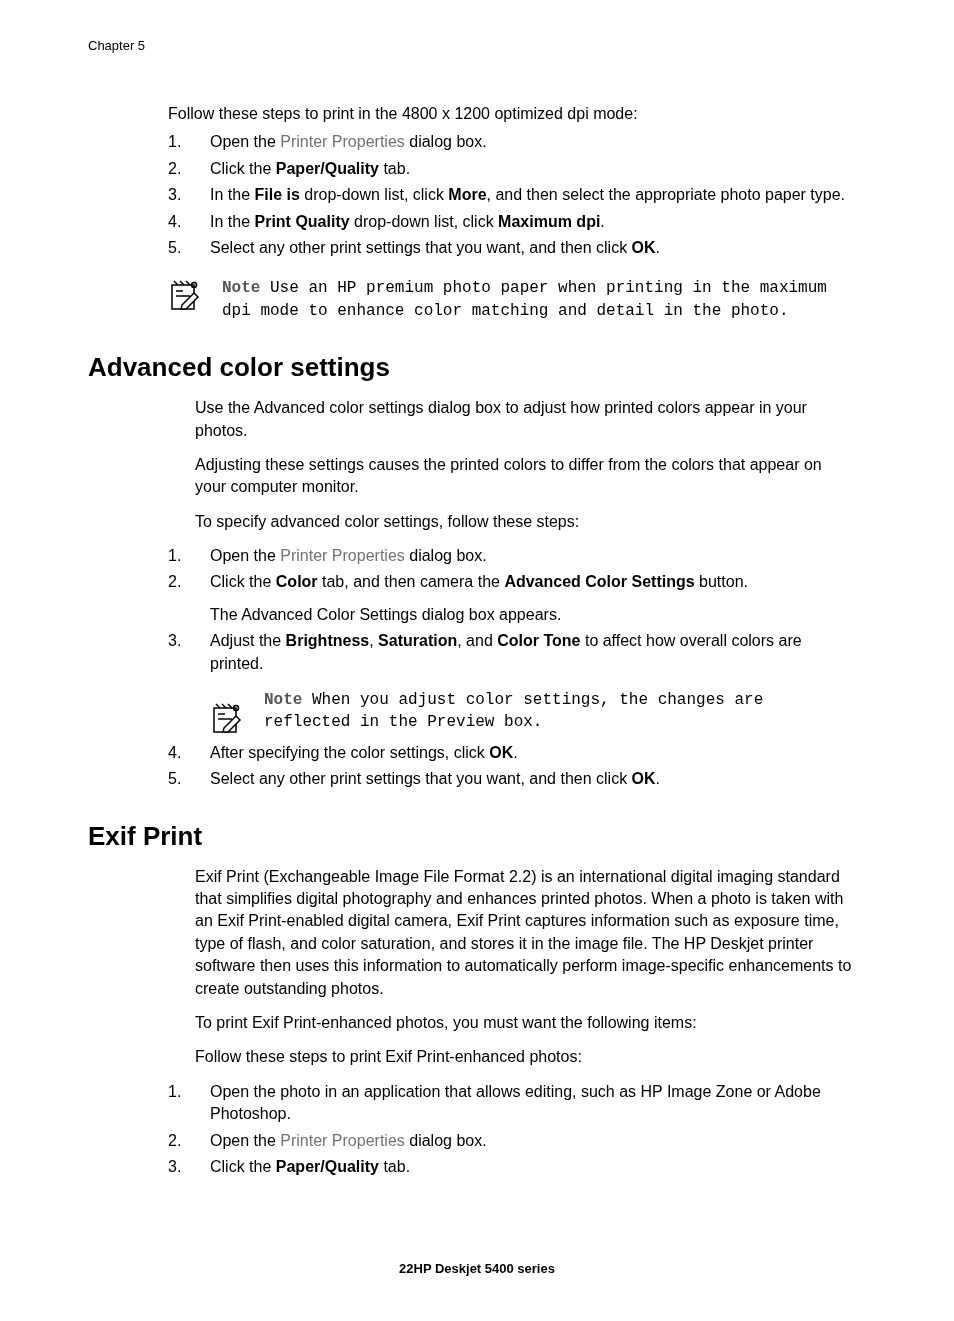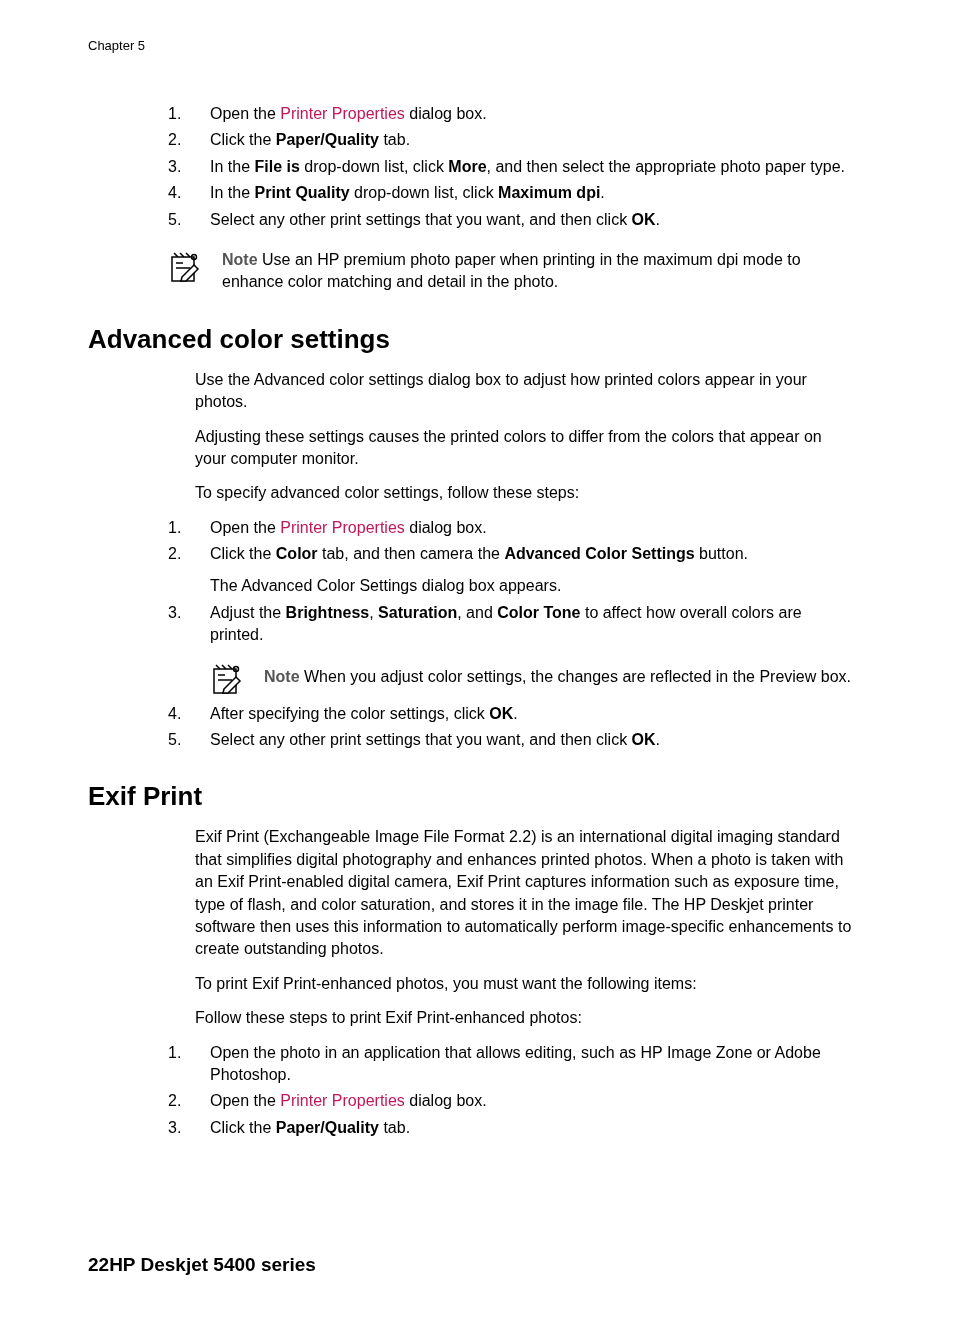--- a/index.html
+++ b/index.html
@@ -56,84 +56,86 @@
       margin-bottom: 4px;
     }
     ul li::before {
       content: "●";
       position: absolute;
       left: 3px;
       font-size: 11px;
       top: 4px;
     }
     .link {
-      color: #be185d;
+      color: #737373;
     }
     h1 {
       font-size: 26px;
       font-weight: bold;
       margin-top: 30px;
       margin-bottom: 14px;
       margin-left: 0;
     }
     .note-block {
       display: flex;
       align-items: flex-start;
       margin-top: 18px;
       margin-bottom: 14px;
       padding-left: 0;
     }
     .note-block-inner {
       display: flex;
-      align-items: center;
+      align-items: flex-end;
       margin-top: 10px;
       margin-bottom: 8px;
       margin-left: 42px;
     }
     .note-icon {
       width: 34px;
       height: 34px;
       flex-shrink: 0;
       margin-right: 20px;
       margin-top: 0px;
     }
     .note-icon svg {
       width: 100%;
       height: 100%;
     }
     .note-text {
       line-height: 1.4;
       flex: 1;
+      font-family: Liberation Mono, monospace;
     }
     .note-label {
       font-weight: bold;
       color: #555;
     }
     .para {
       margin-bottom: 12px;
       line-height: 1.4;
       margin-left: 27px;
     }
     .footer {
       position: absolute;
       bottom: 45px;
       left: 88px;
       right: 88px;
       display: flex;
-      justify-content: flex-start;
-      font-size: 19px;
+      justify-content: center;
+      font-size: 13px;
       font-weight: bold;
     }
   </style>
 </head>
 <body>
 
 <div class="chapter-header">Chapter 5</div>
 
 <div class="content-area">
+  <p class="intro-text">Follow these steps to print in the 4800 x 1200 optimized dpi mode:</p>
   <ol>
     <li><span>Open the </span><span class="link">Printer Properties</span><span> dialog box.</span></li>
     <li><span>Click the </span><b>Paper/Quality</b><span> tab.</span></li>
     <li><span>In the </span><b>File is</b><span> drop-down list, click </span><b>More</b><span>, and then select the appropriate photo paper type.</span></li>
     <li><span>In the </span><b>Print Quality</b><span> drop-down list, click </span><b>Maximum dpi</b><span>.</span></li>
     <li><span>Select any other print settings that you want, and then click </span><b>OK</b><span>.</span></li>
   </ol>
 
   <div class="note-block">
     <div class="note-icon">

